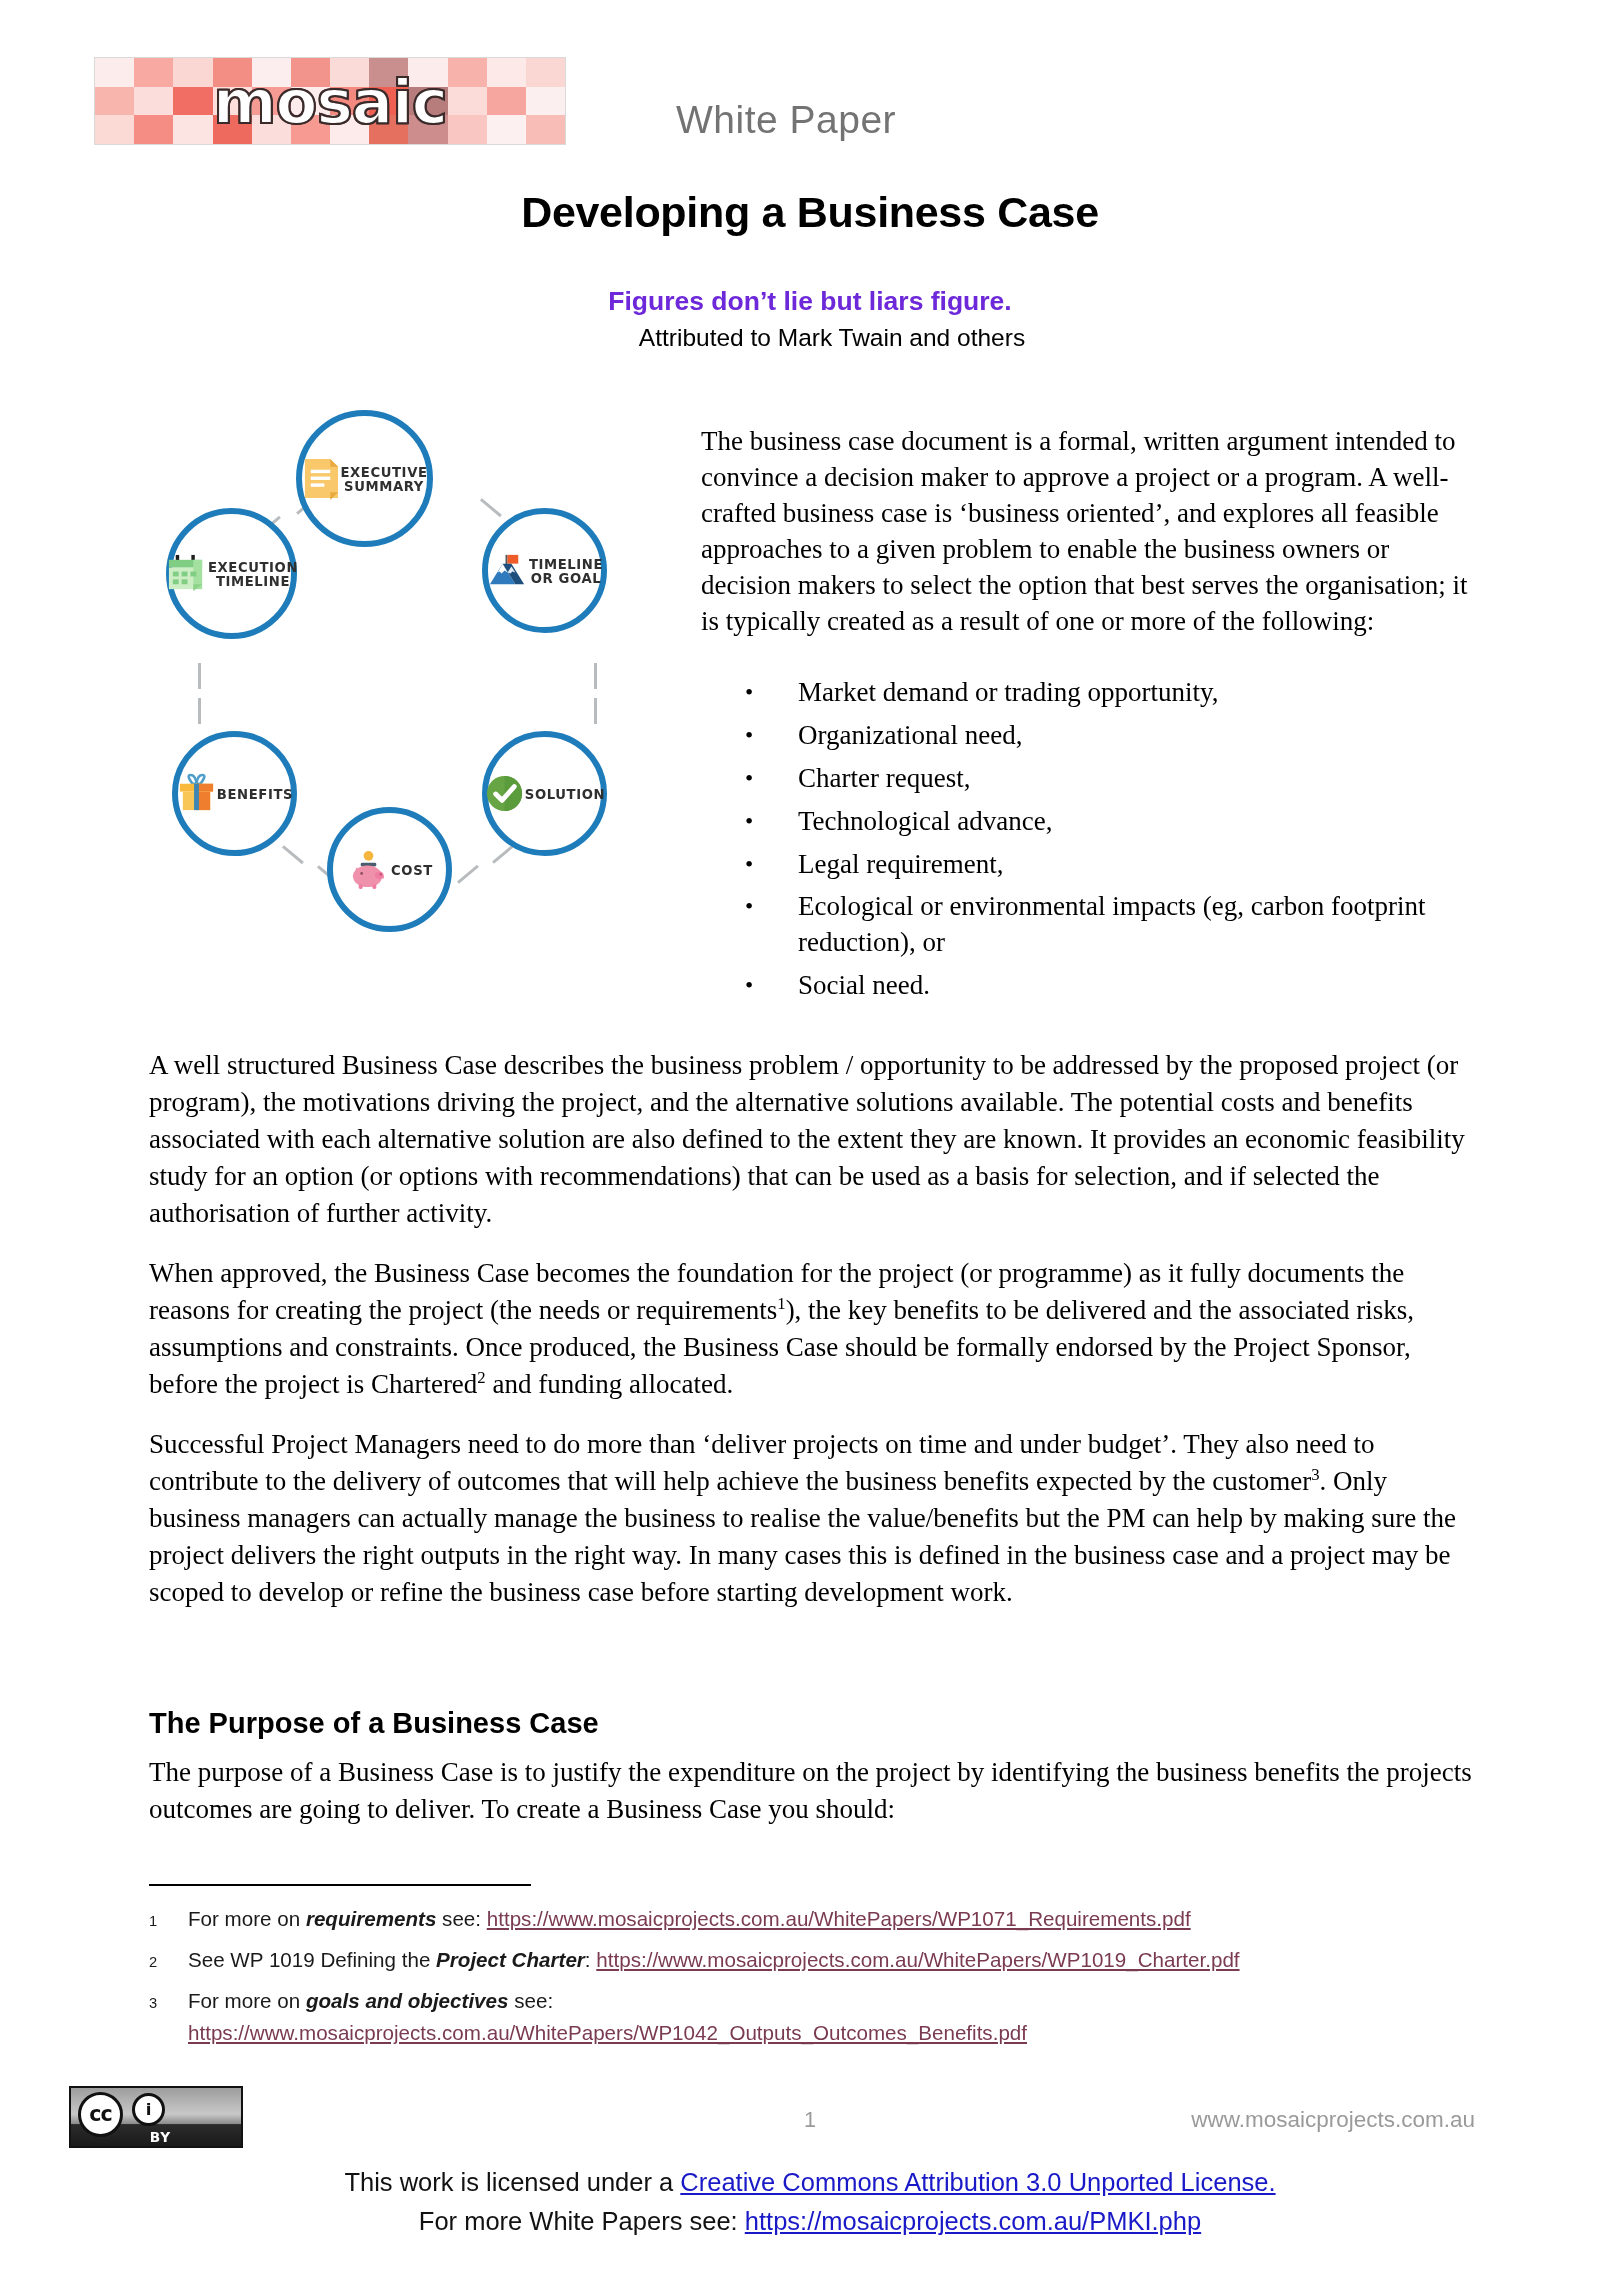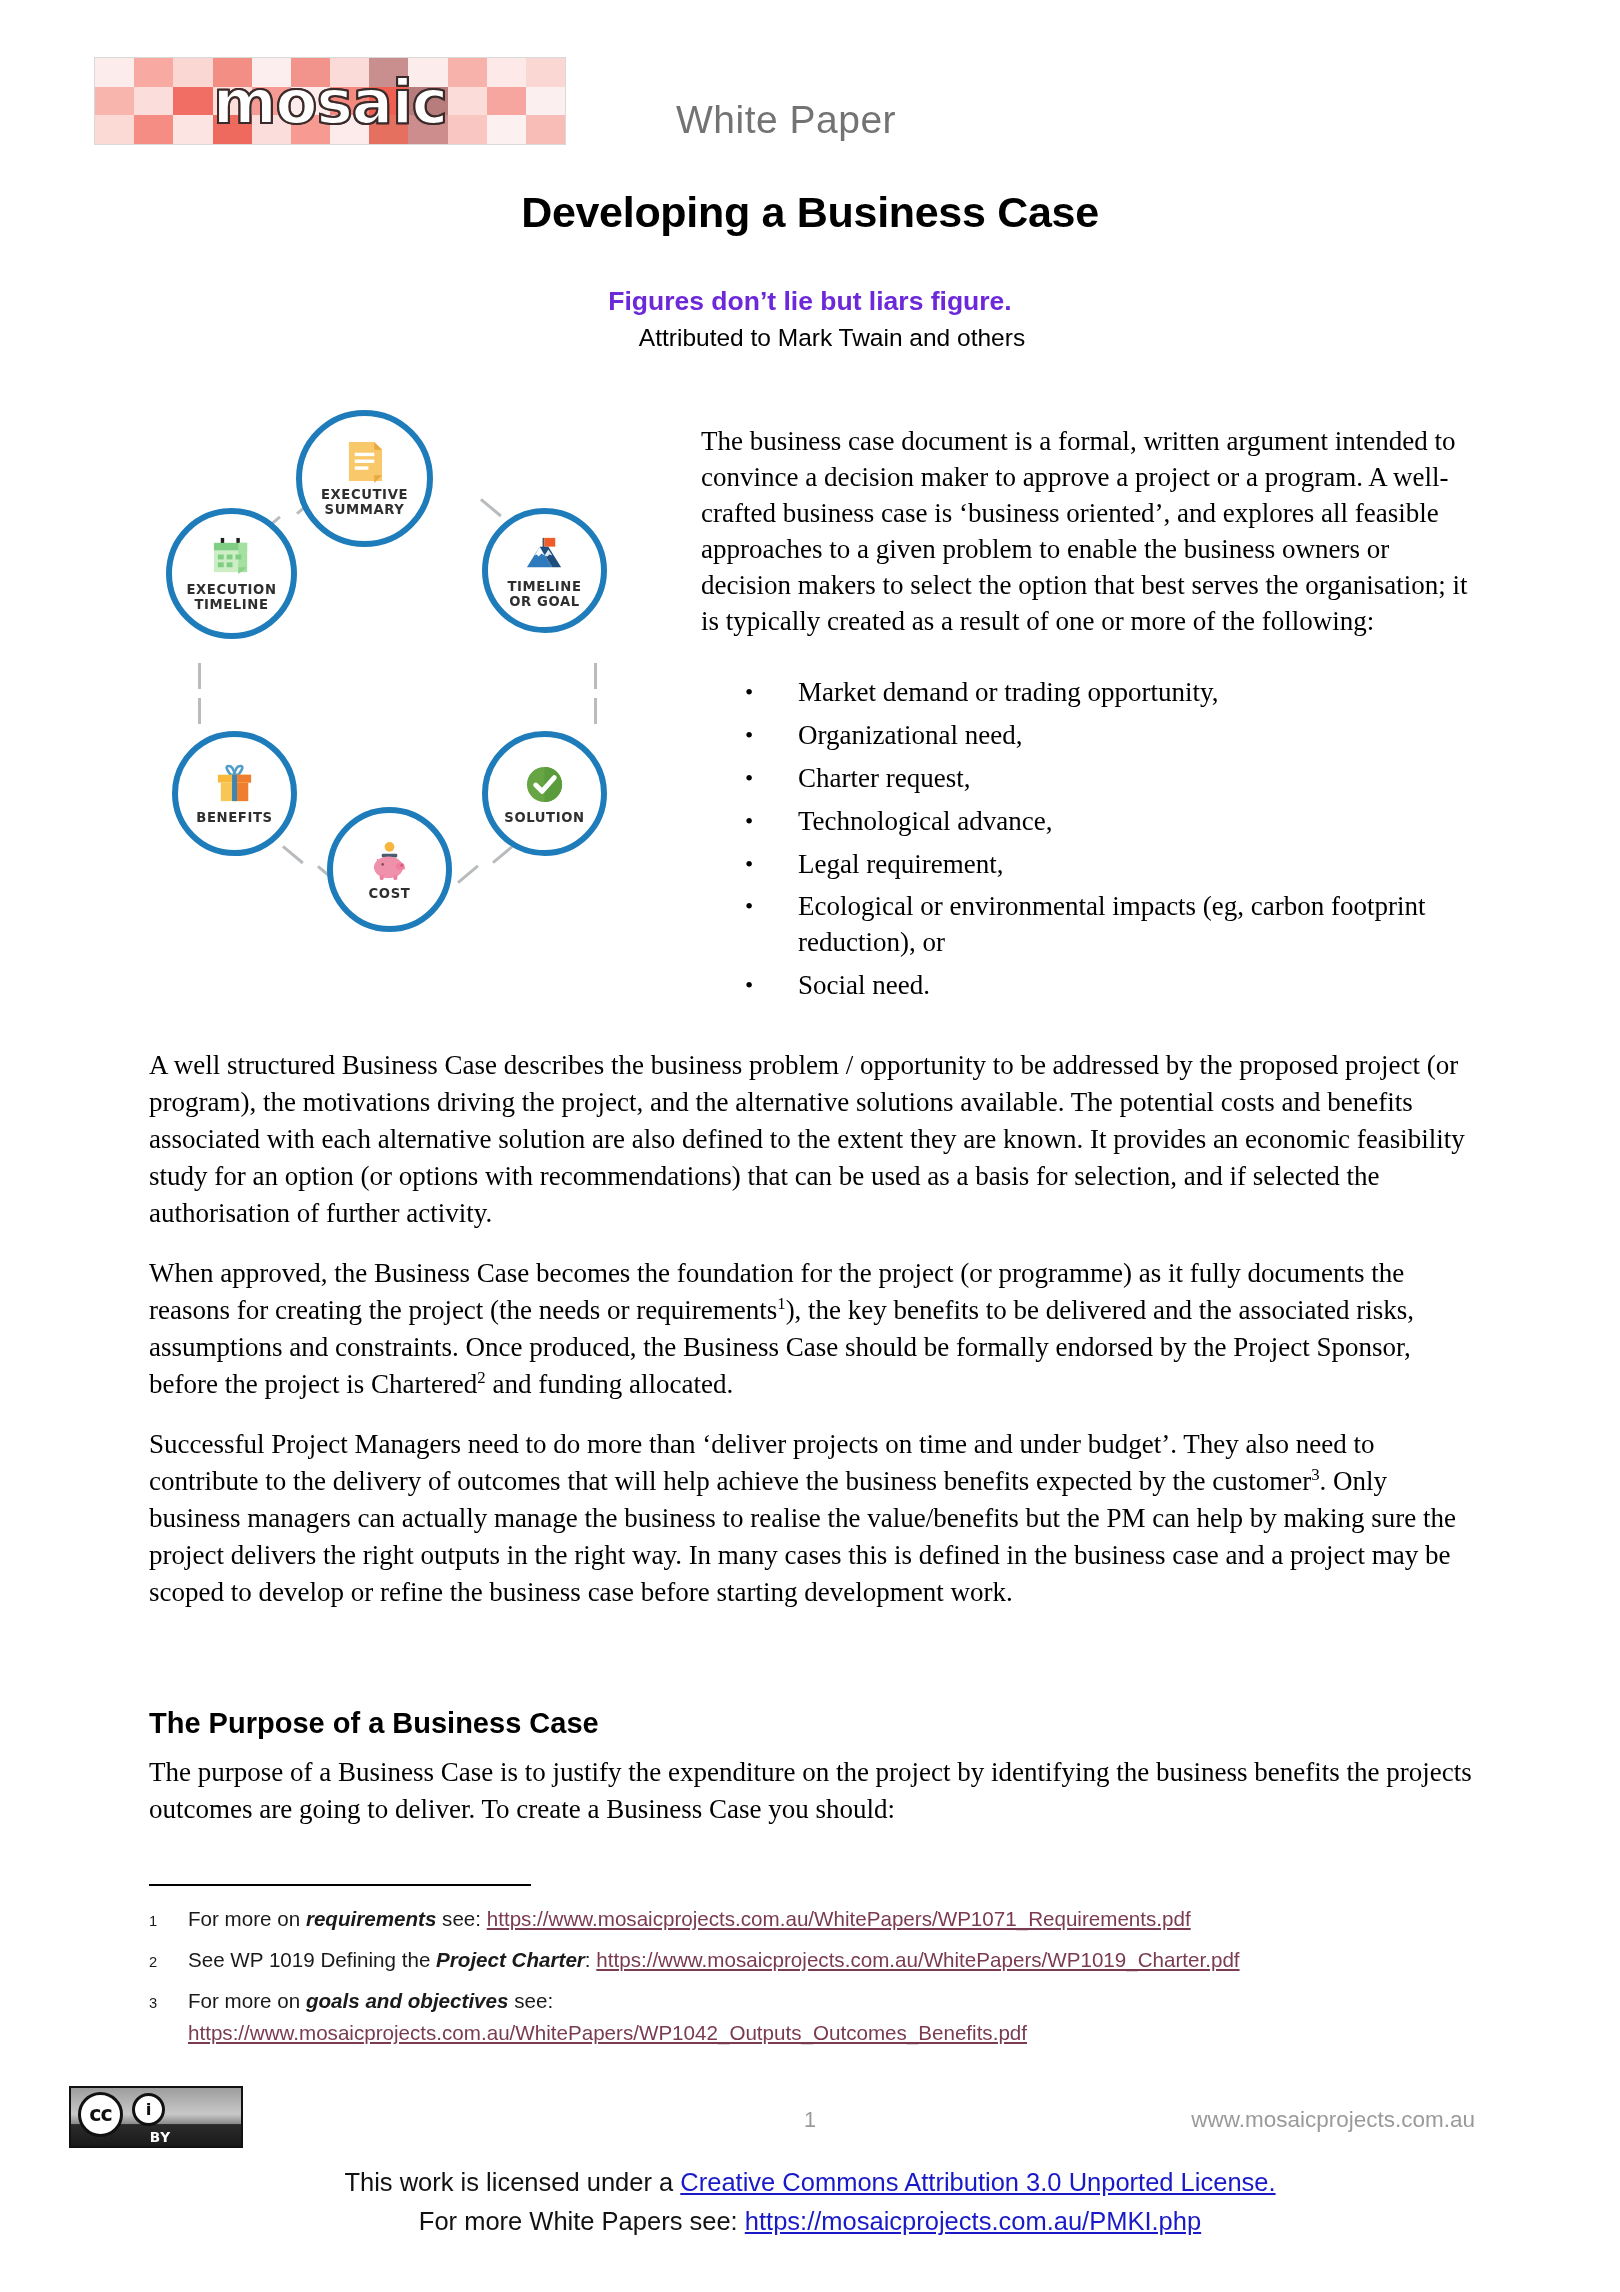--- a/index.html
+++ b/index.html
@@ -122,21 +122,21 @@
     width: 519px;
     height: 534px;
   }
   .node {
     position: absolute;
     border-radius: 50%;
     background: #fff;
     border: 6.9px solid #1e7cbb;
     box-sizing: border-box;
     display: flex;
-    flex-direction: column;
+    flex-direction: row;
     align-items: center;
     justify-content: center;
   }
   .node-label {
     font-family: "DejaVu Sans", sans-serif;
     font-weight: bold;
     font-size: 13.2px;
     line-height: 14.7px;
     letter-spacing: 0.6px;
     color: #2f2f2f;

